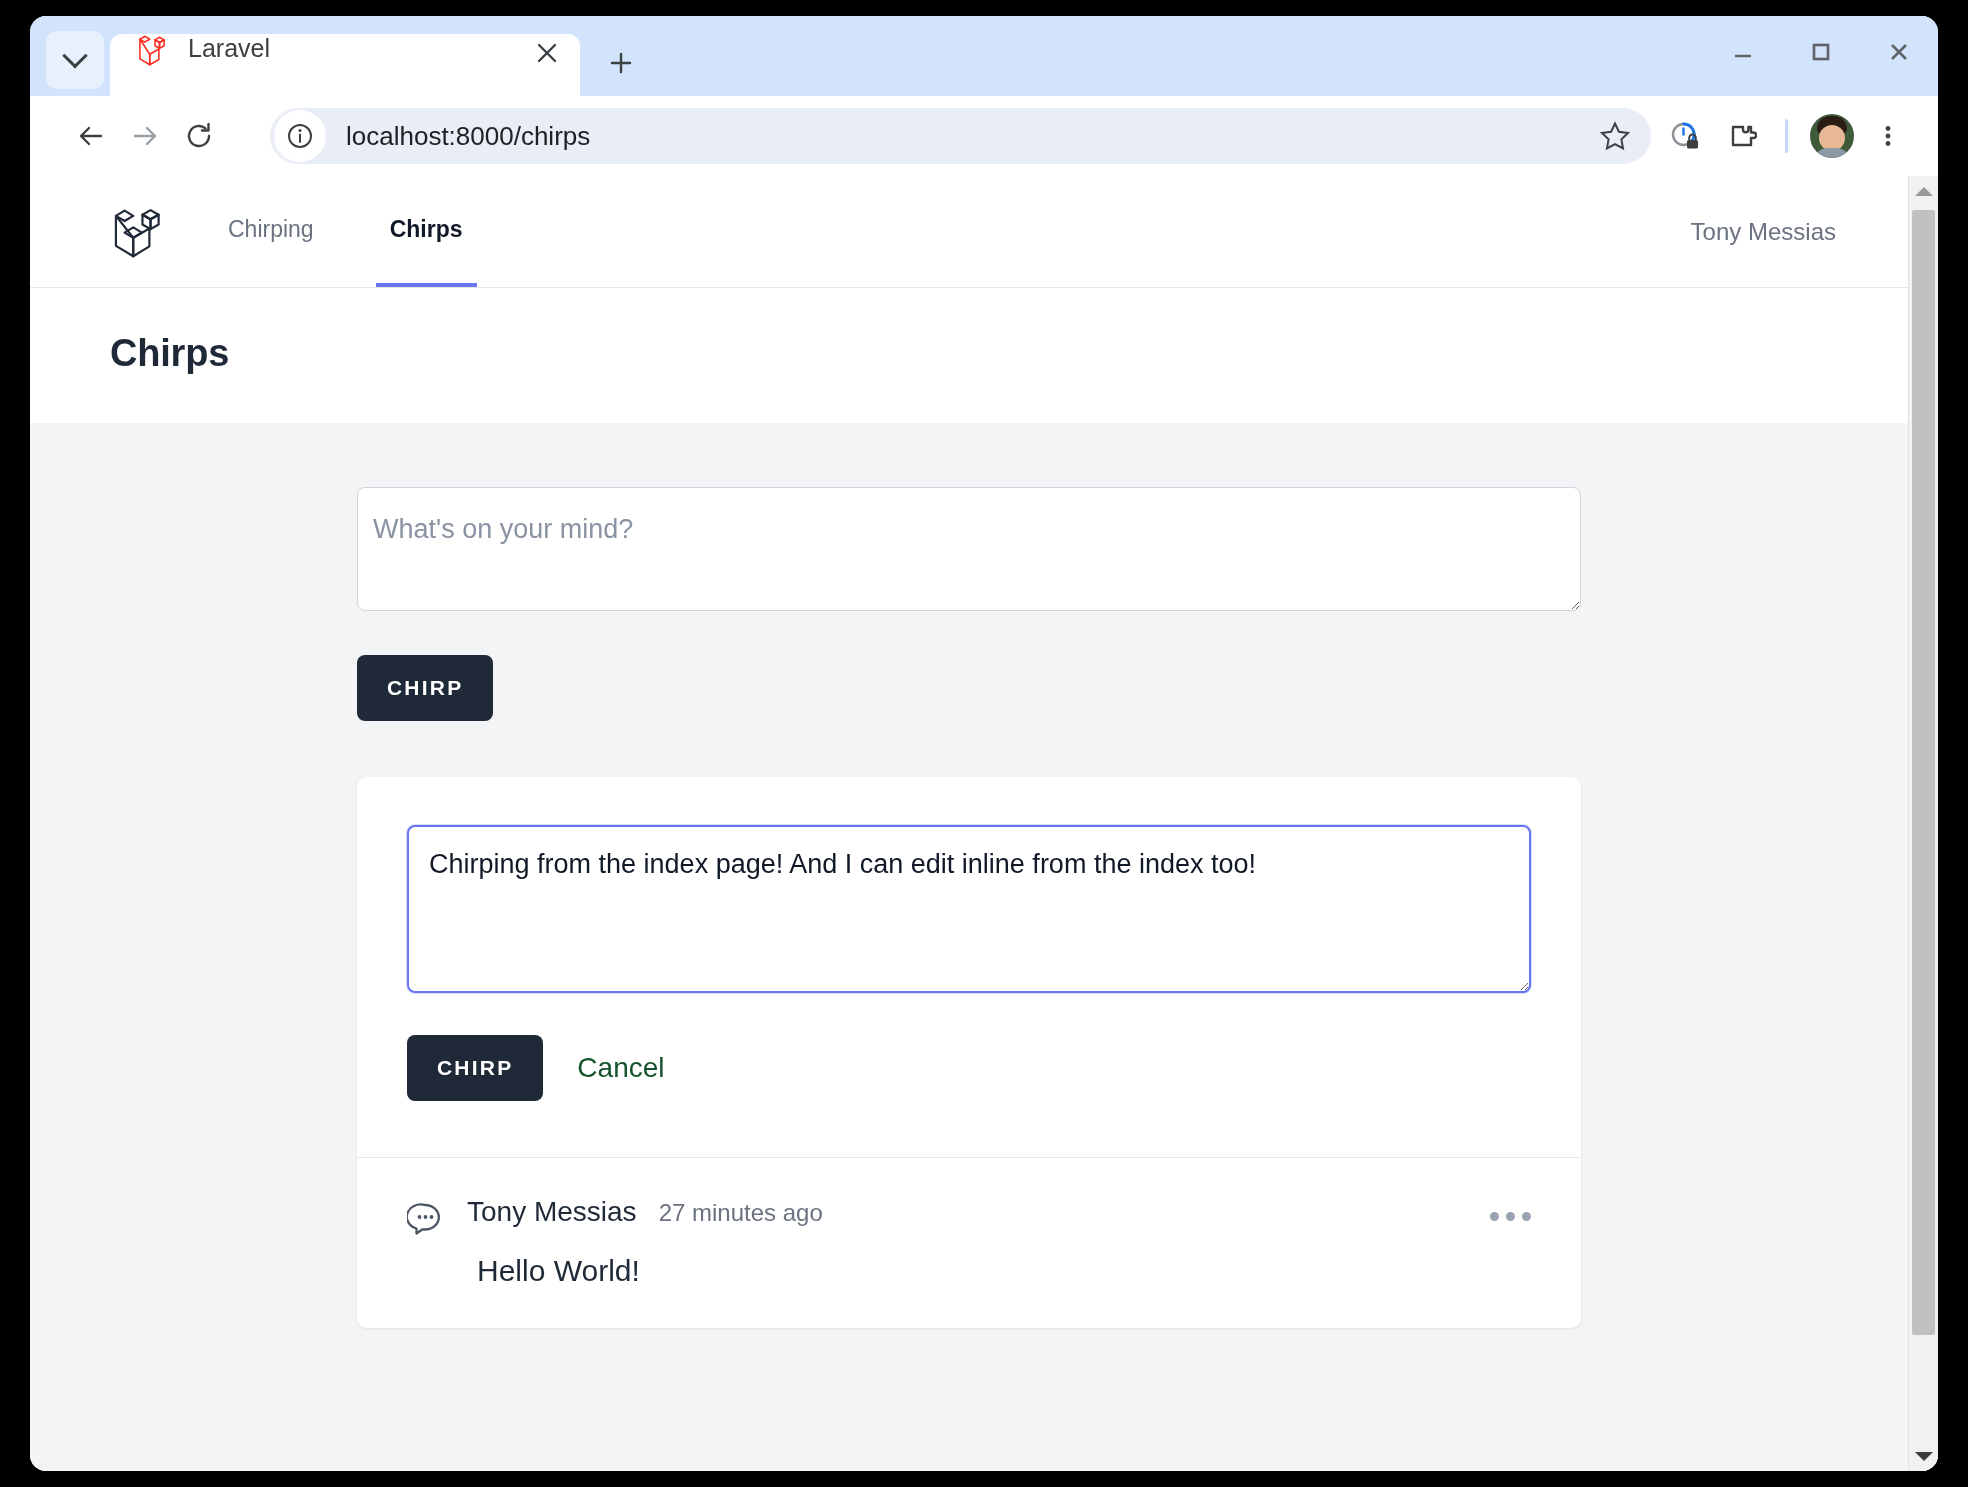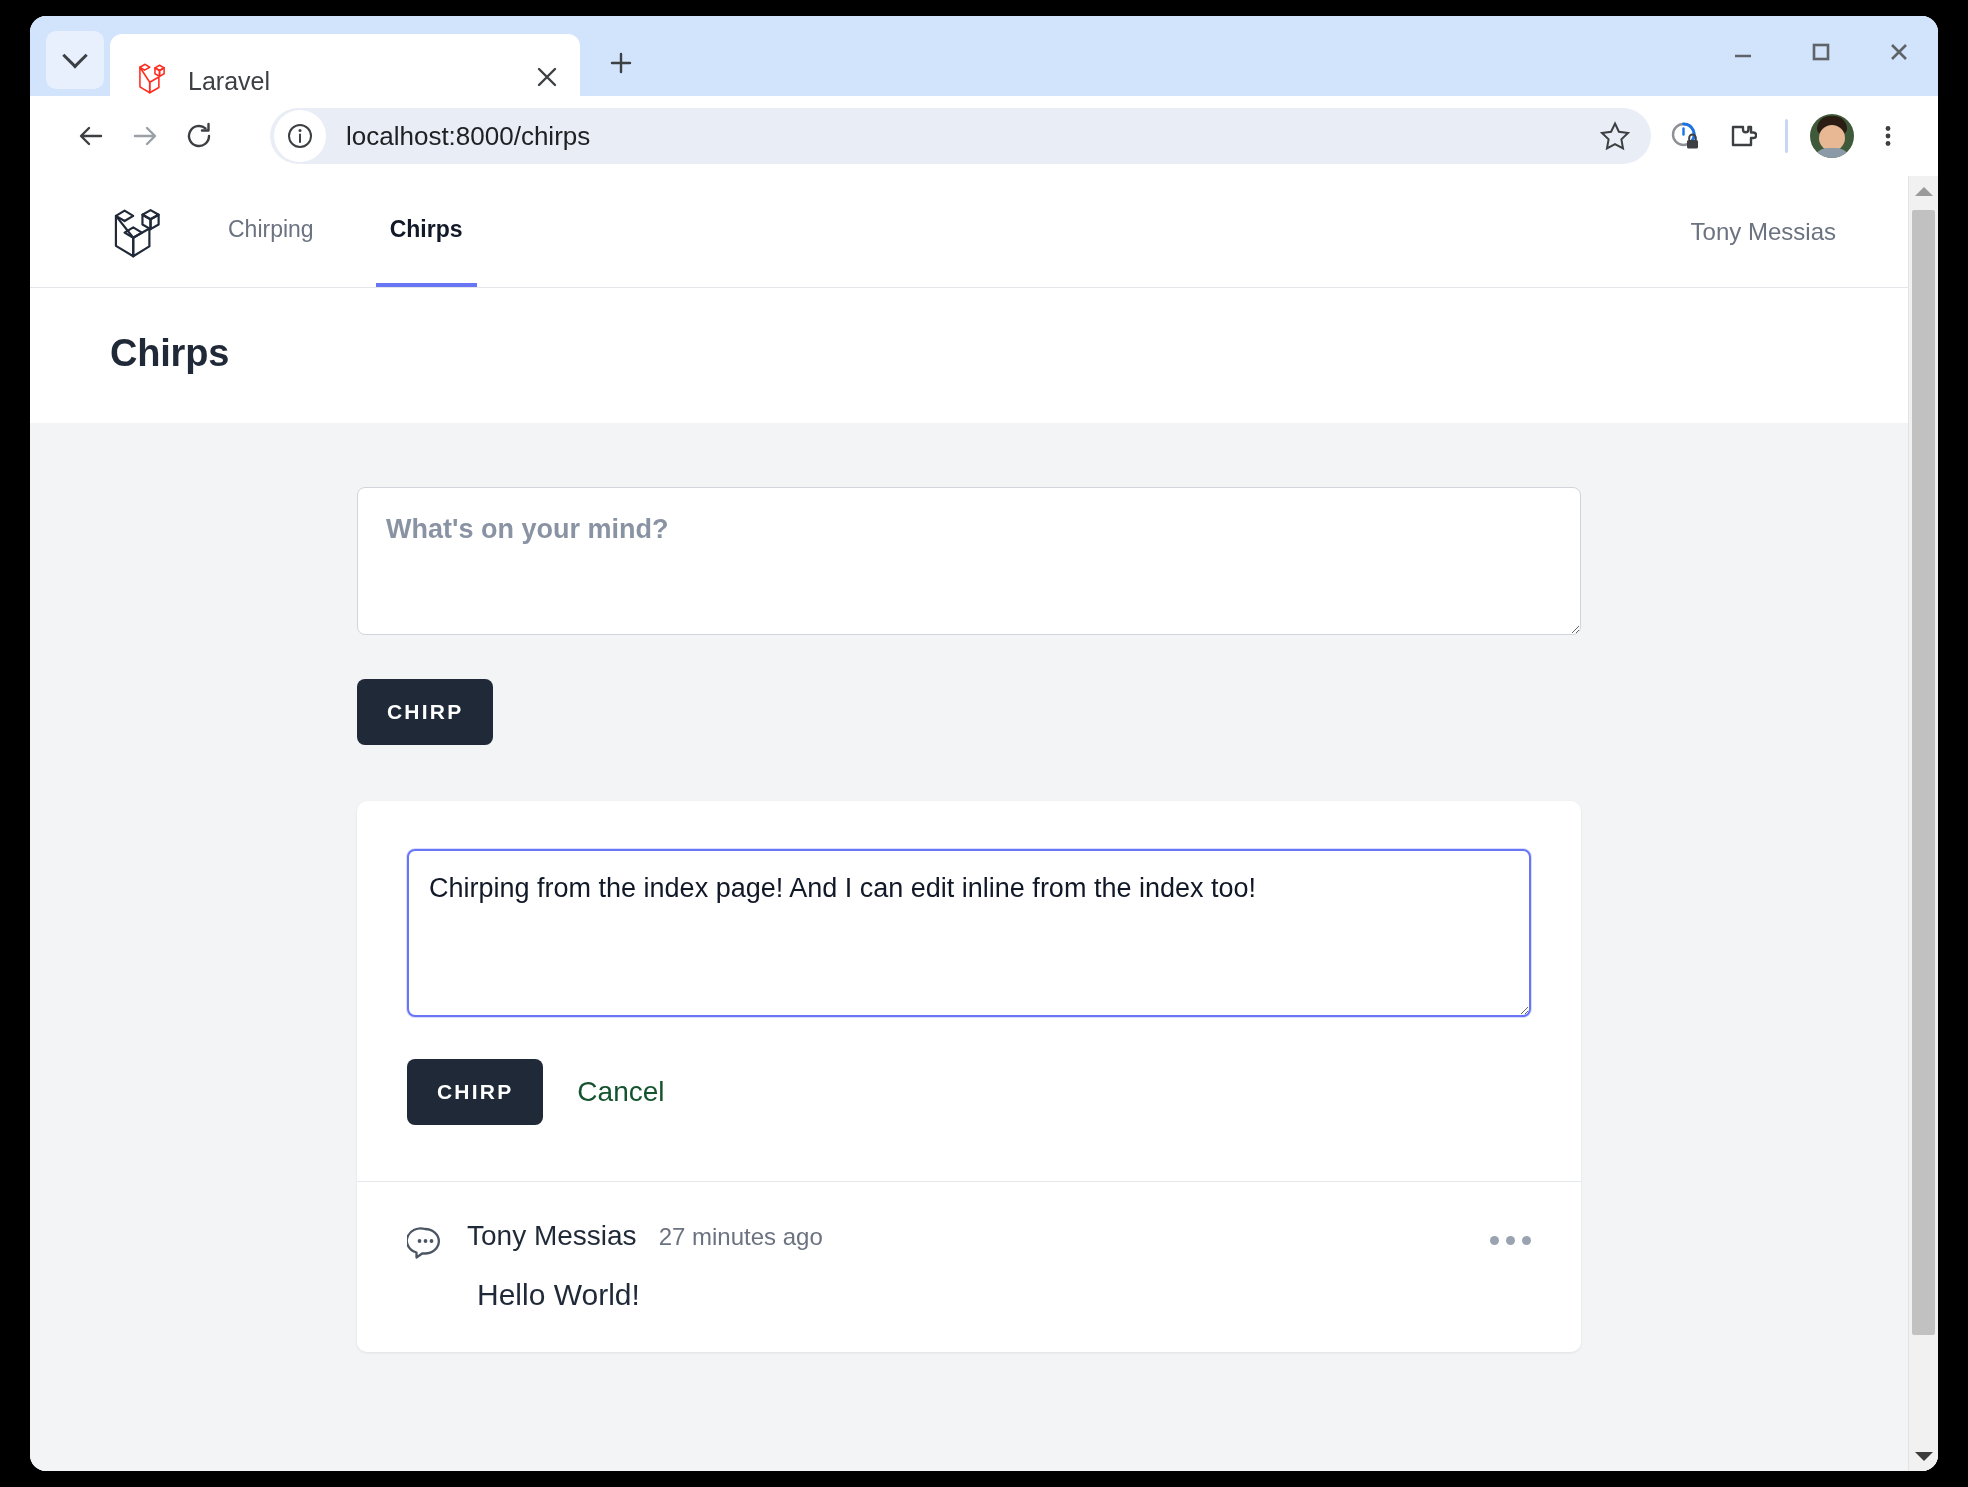--- a/index.html
+++ b/index.html
@@ -43,21 +43,21 @@
     border-bottom: 3px solid #3c4043;
     transform: rotate(45deg) translate(-3px,-3px);
   }
   .tab {
     position: relative;
     height: 62px;
     width: 470px;
     background: #ffffff;
     border-radius: 12px 12px 0 0;
     display: flex;
-    align-items: flex-end;
+    align-items: flex-start;
     padding: 0 14px 0 26px;
     cursor: pointer;
   }
   .tab-favicon { width: 34px; height: 34px; flex: 0 0 34px; }
   .tab-title {
     flex: 1;
     margin-left: 18px;
     font-size: 25px;
     color: #3c4043;
     white-space: nowrap; overflow: hidden; text-overflow: ellipsis;
@@ -261,32 +261,31 @@
     min-height: 940px;
   }
   .container {
     max-width: 1240px;
     margin: 0 auto;
     padding: 0 8px;
   }
 
   .compose-textarea {
     width: 100%;
-    height: 148px;
+    height: 124px;
     border: 1px solid #d1d5db;
     border-radius: 8px;
     background: #ffffff;
     font-family: "Liberation Sans", sans-serif;
     font-size: 27px;
     color: #6b7280;
-    padding: 26px 28px;
+    padding: 26px 15px;
     resize: vertical;
     outline: none;
     display: block;
-    font-weight: bold;
   }
   .compose-textarea::placeholder { color: #8a93a3; }
 
   .btn-chirp {
     margin-top: 44px;
     background: #1f2937;
     color: #ffffff;
     border: none;
     border-radius: 8px;
     padding: 21px 30px;

